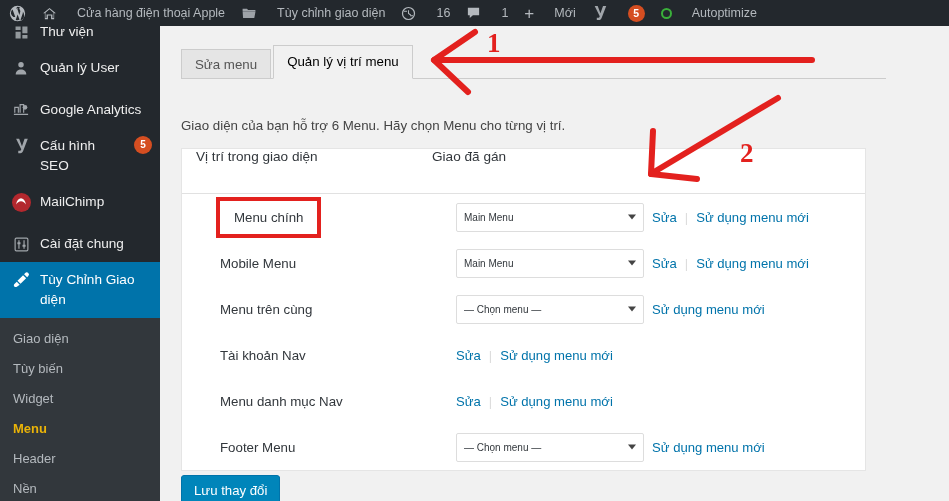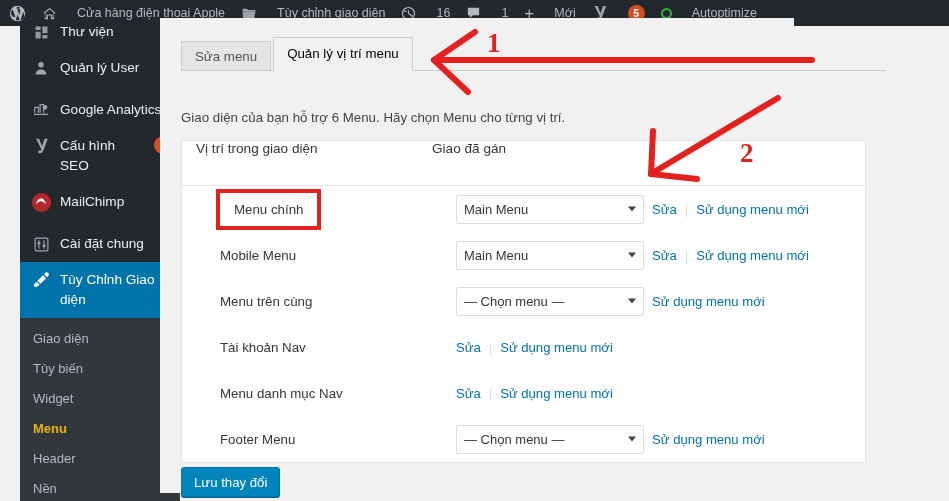--- a/index.html
+++ b/index.html
@@ -40,21 +40,20 @@
     width: 11px; height: 11px; border-radius: 50%;
     border: 2.4px solid #3ab03a; background: transparent;
   }
   .ab-plus { font-size: 17px; line-height: 1; color: #b4b9be; }
 
   
   #sidebar {
     position: absolute; left: 0; top: 26px;
     width: 160px; height: 475px;
     background: #23282d;
-    margin-left: 20px;
   }
   .menu-item {
     position: relative;
     display: flex; align-items: flex-start; gap: 9px;
     padding: 8px 8px 8px 11px;
     color: #eee; font-size: 13.6px; line-height: 20px;
     cursor: pointer;
   }
   .menu-item .mi-icon {
     width: 20px; height: 20px; flex: 0 0 20px;
@@ -89,21 +88,21 @@
   .sub-item.current { color: #eab308; font-weight: bold; }
 
   .mc-circle {
     width: 19px; height: 19px; border-radius: 50%;
     background: #b3282e; display: flex; align-items: center;
     justify-content: center; color: #fff; font-size: 11px;
   }
 
   
   #content {
-    position: absolute; left: 160px; top: 18px;
+    position: absolute; left: 160px; top: 26px;
     width: 634px; height: 475px;
     background: #f1f1f1;
   }
 
   
   #tabs {
     position: absolute; left: 21px; top: 20px;
     display: flex; align-items: flex-end;
     height: 33px;
   }
@@ -154,21 +153,21 @@
     border: 4px solid #e3211e;
     padding: 9px 14px; margin-left: -4px;
     background: #fff;
   }
   select.menu-select {
     width: 188px; height: 29px;
     padding: 2px 22px 2px 7px;
     border: 1px solid #ddd; border-radius: 2px;
     background: #fff; color: #32373c;
     font-family: "Liberation Sans", sans-serif;
-    font-size: 13px;
+    font-size: 10px;
     -webkit-appearance: none; appearance: none;
     cursor: pointer;
   }
   .select-wrap { position: relative; display: inline-block; }
   .select-caret {
     position: absolute; right: 8px; top: 50%;
     transform: translateY(-50%);
     width: 0; height: 0; pointer-events: none;
     border-left: 4px solid transparent;
     border-right: 4px solid transparent;

